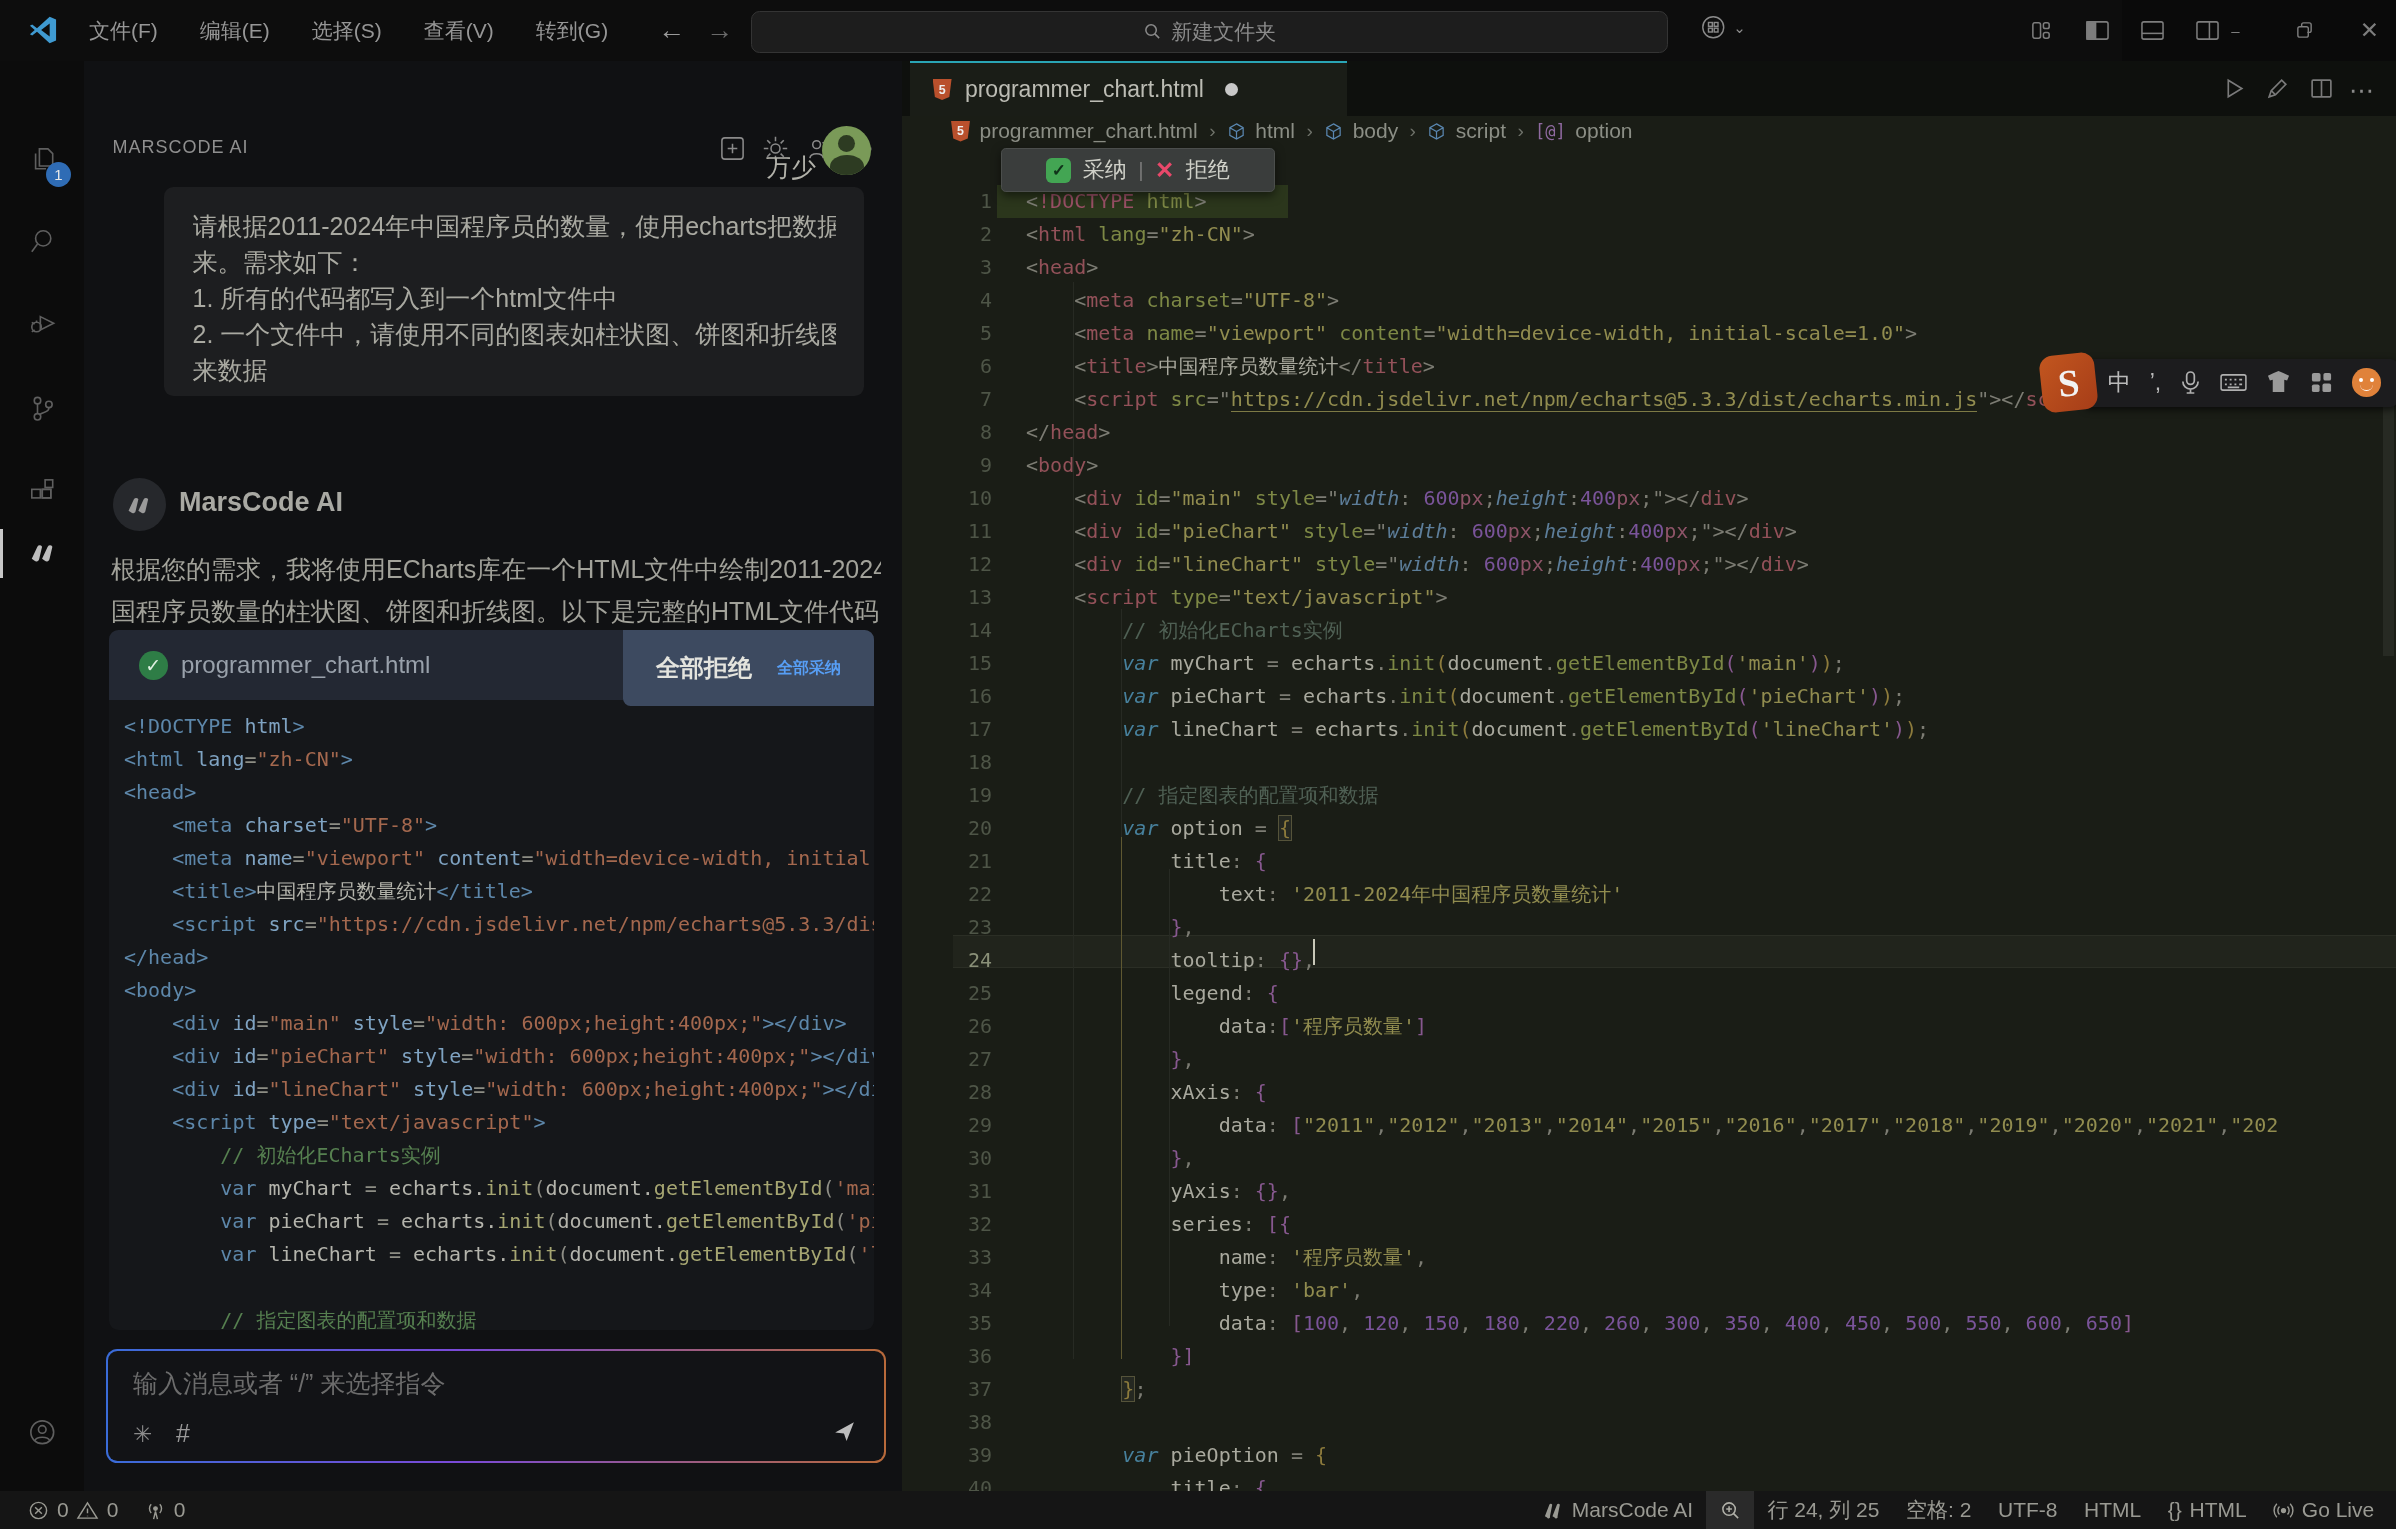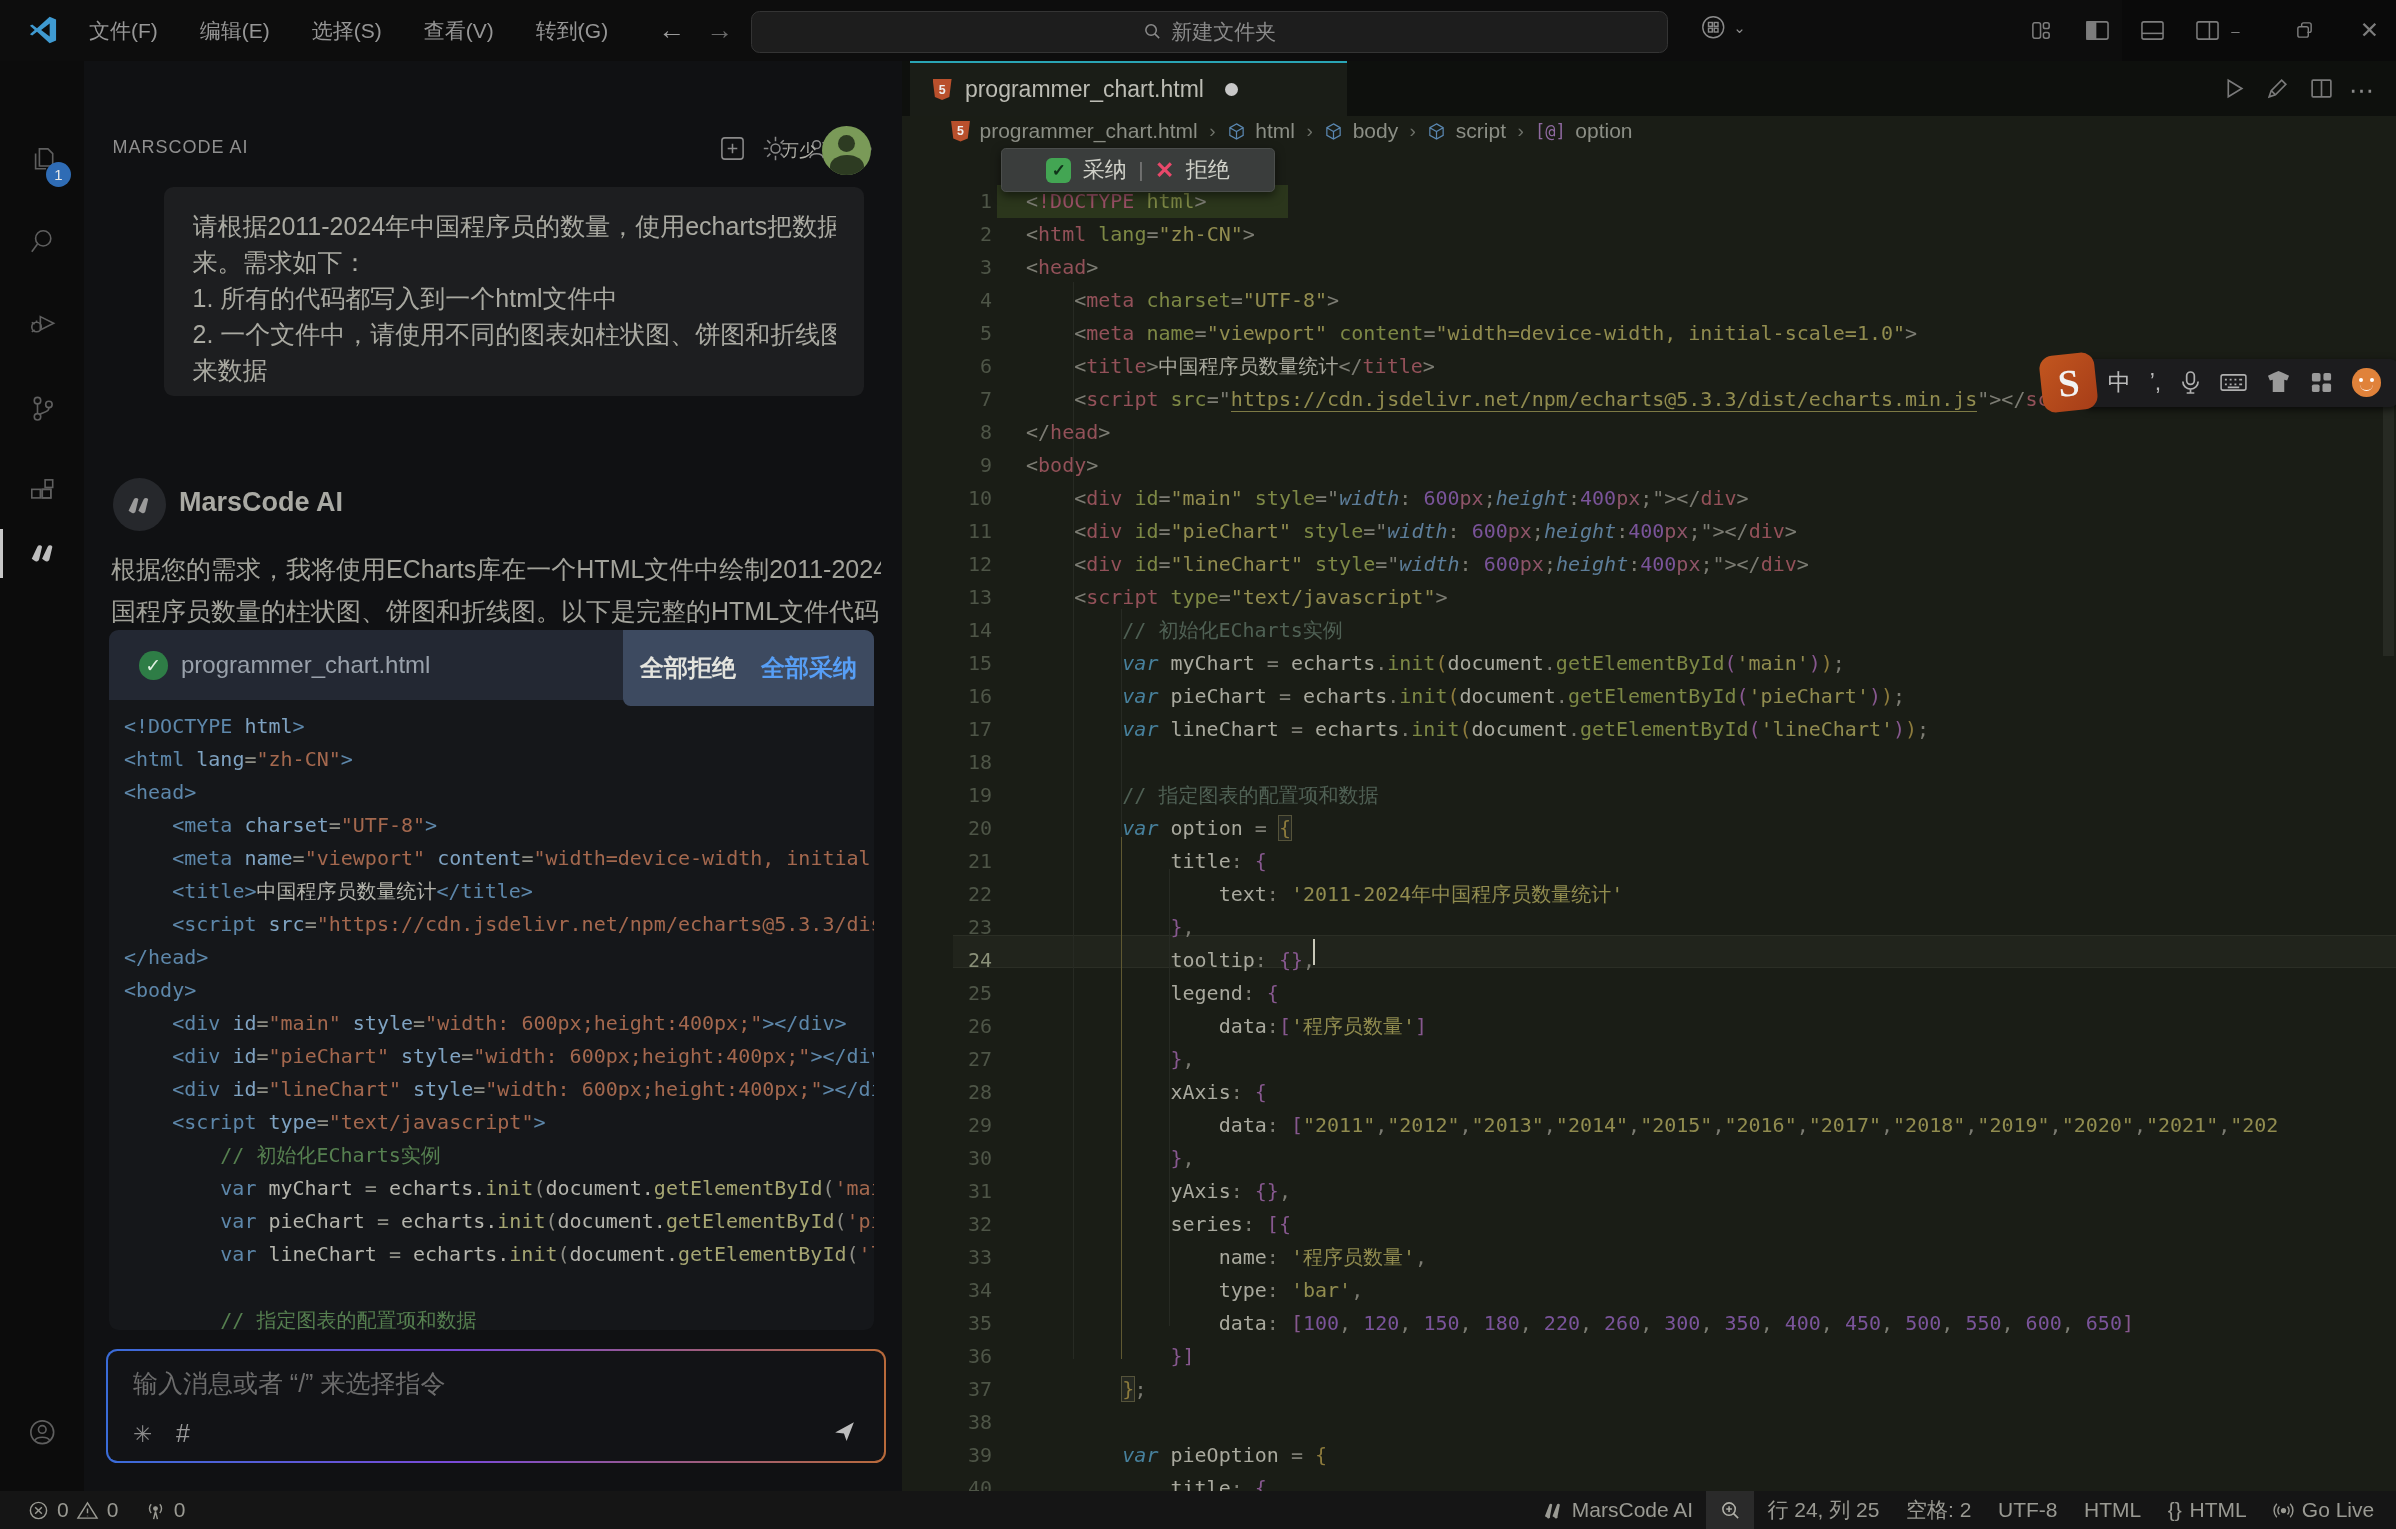--- a/index.html
+++ b/index.html
@@ -26,41 +26,41 @@
   .act{left:27.6px;width:28.5px;height:28.5px;color:#5f5f5f;}
   .act.active{color:#bdbdbd;}
   #act-indicator{left:0;width:2.9px;background:#c8c8c8;}
   #explorer-badge{left:46px;top:101px;width:25px;height:25px;border-radius:50%;background:#2f6cb5;
       color:#e8e8e8;font-size:15px;display:flex;align-items:center;justify-content:center;}
 
   
   #sidebar{left:84px;top:61px;width:818px;height:1430px;background:#101113;border-right:1px solid #1c1c1c;}
   #sb-header{left:28.5px;top:76px;font-size:18px;letter-spacing:1px;color:#8f8f8f;}
   .sb-hicon{top:74px;width:28.5px;height:28.5px;color:#8a8a8a;}
-  #user-name{left:656px;top:78px;width:76px;text-align:right;font-size:17px;color:#b2b2aa;}
+  #user-name{left:656px;top:90px;width:76px;text-align:right;font-size:25px;color:#b2b2aa;}
   #user-avatar{left:738px;top:65px;width:49px;height:49px;border-radius:50%;background:#7a9a58;overflow:hidden;}
   #user-avatar .head{position:absolute;left:16px;top:8.6px;width:17px;height:17px;border-radius:50%;background:#2d3b22;}
   #user-avatar .body{position:absolute;left:7.6px;top:28.5px;width:34px;height:23px;border-radius:50% 50% 0 0;background:#2d3b22;}
   #user-bubble{left:80px;top:126px;width:700px;height:209px;background:#1d1e20;border-radius:9.5px;padding:21px 28.5px;box-sizing:border-box;}
   .msg-line{font-size:25px;line-height:36px;color:#a9a9a1;white-space:nowrap;overflow:hidden;}
   #mars-logo{left:28.5px;top:417px;width:53px;height:53px;border-radius:50%;background:#26282c;display:flex;align-items:center;justify-content:center;}
   #assistant-name{left:95px;top:426px;font-size:27px;font-weight:bold;color:#a9a9a3;}
   #assistant-intro{left:27px;top:487px;width:770px;}
   .intro-line{font-size:25px;line-height:42px;color:#a2a29a;white-space:nowrap;overflow:hidden;}
 
   
   #file-card{left:25px;top:569px;width:765px;height:700px;border-radius:9.5px;overflow:hidden;background:#15171a;}
   #card-header{position:absolute;left:0;top:0;width:765px;height:70px;background:#232833;}
   #card-check{position:absolute;left:30px;top:21px;width:28.5px;height:28.5px;border-radius:50%;background:#2e7d46;
       color:#dff0e2;font-size:19px;display:flex;align-items:center;justify-content:center;}
   #card-filename{position:absolute;left:72px;top:21px;font-size:24px;color:#99a1ab;}
   #card-actions{position:absolute;left:514px;top:0;width:251px;height:76px;background:#3d4a60;border-radius:0 0 0 7.6px;
       display:flex;align-items:center;justify-content:center;gap:25px;}
   #reject-all{font-size:24px;font-weight:bold;color:#e4e4de;}
-  #accept-all{font-size:24px;font-weight:bold;color:#579ef5;}
+  #accept-all{font-size:16px;font-weight:bold;color:#579ef5;}
   #card-code{position:absolute;left:0;top:70px;width:765px;height:630px;padding:9.5px 0 0 15px;box-sizing:border-box;
       font-family:"DejaVu Sans Mono",monospace;font-size:20px;overflow:hidden;}
   #card-code .crow{height:33px;line-height:33px;white-space:pre;}
   #card-scroll-down{left:780px;top:1301px;color:#b8b8b8;font-size:19px;}
 
   .sb .w{color:#b4b4ac}.sb .p{color:#8d8d85}.sb .t{color:#5d87aa}.sb .a{color:#7fa3c2}
   .sb .s{color:#a4684e}.sb .c{color:#568050}.sb .k{color:#5d87aa}.sb .f{color:#a6a672}
 
   
   #input-wrap{left:22px;top:1288px;width:780px;height:114px;border-radius:11.4px;padding:1.9px;box-sizing:border-box;

